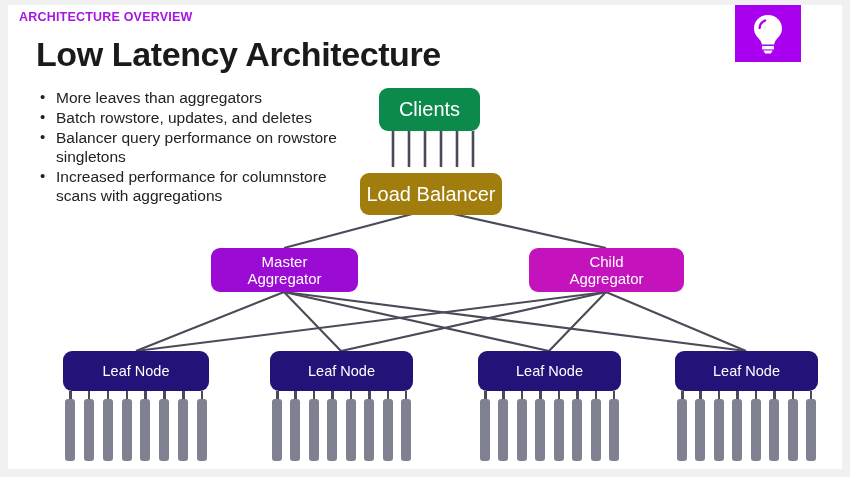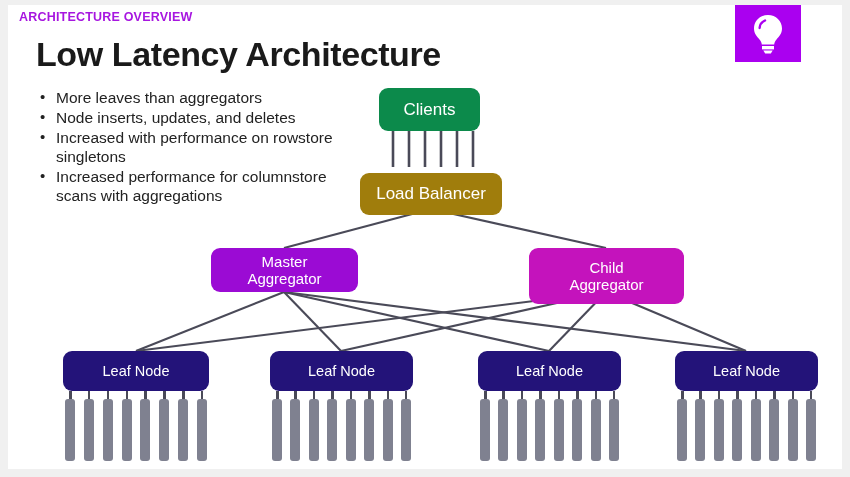--- a/index.html
+++ b/index.html
@@ -113,21 +113,21 @@
   }
 
   .node {
     position: absolute;
     border-radius: 9px;
     color: #ffffff;
     display: flex;
     align-items: center;
     justify-content: center;
     text-align: center;
-    font-size: 17px;
+    font-size: 20px;
     line-height: 1.15;
     box-sizing: border-box;
     pointer-events: auto;
   }
   .node.two-line { font-size: 15px; }
 
   #node-clients {
     left: 371px; top: 83px;
     width: 101px; height: 43px;
     background: #0c8a4b;
@@ -139,21 +139,21 @@
     margin-top: 6px;
   }
   #node-master {
     left: 203px; top: 243px;
     width: 147px; height: 44px;
     background: #9b0bd4;
     justify-content: center;
   }
   #node-child {
     left: 521px; top: 243px;
-    width: 155px; height: 56px;
+    width: 155px; height: 44px;
     background: #c413bc;
   }
 
   .leaf-node {
     position: absolute;
     top: 346px;
     height: 40px;
     background: #231379;
     border-radius: 9px;
     color: #ffffff;
@@ -213,25 +213,25 @@
       </svg>
     </div>
 
     <div id="bullet-list">
       <div class="bullet-row">
         <span class="bullet-dot">•</span>
         <span class="bullet-text">More leaves than aggregators</span>
       </div>
       <div class="bullet-row">
         <span class="bullet-dot">•</span>
-        <span class="bullet-text">Node inserts, updates, and deletes</span>
+        <span class="bullet-text">Batch rowstore, updates, and deletes</span>
       </div>
       <div class="bullet-row">
         <span class="bullet-dot">•</span>
-        <span class="bullet-text">Increased with performance on rowstore singletons</span>
+        <span class="bullet-text">Balancer query performance on rowstore singletons</span>
       </div>
       <div class="bullet-row">
         <span class="bullet-dot">•</span>
         <span class="bullet-text">Increased performance for columnstore scans with aggregations</span>
       </div>
     </div>
 
     <div id="diagram">
 
       <svg id="edges">

